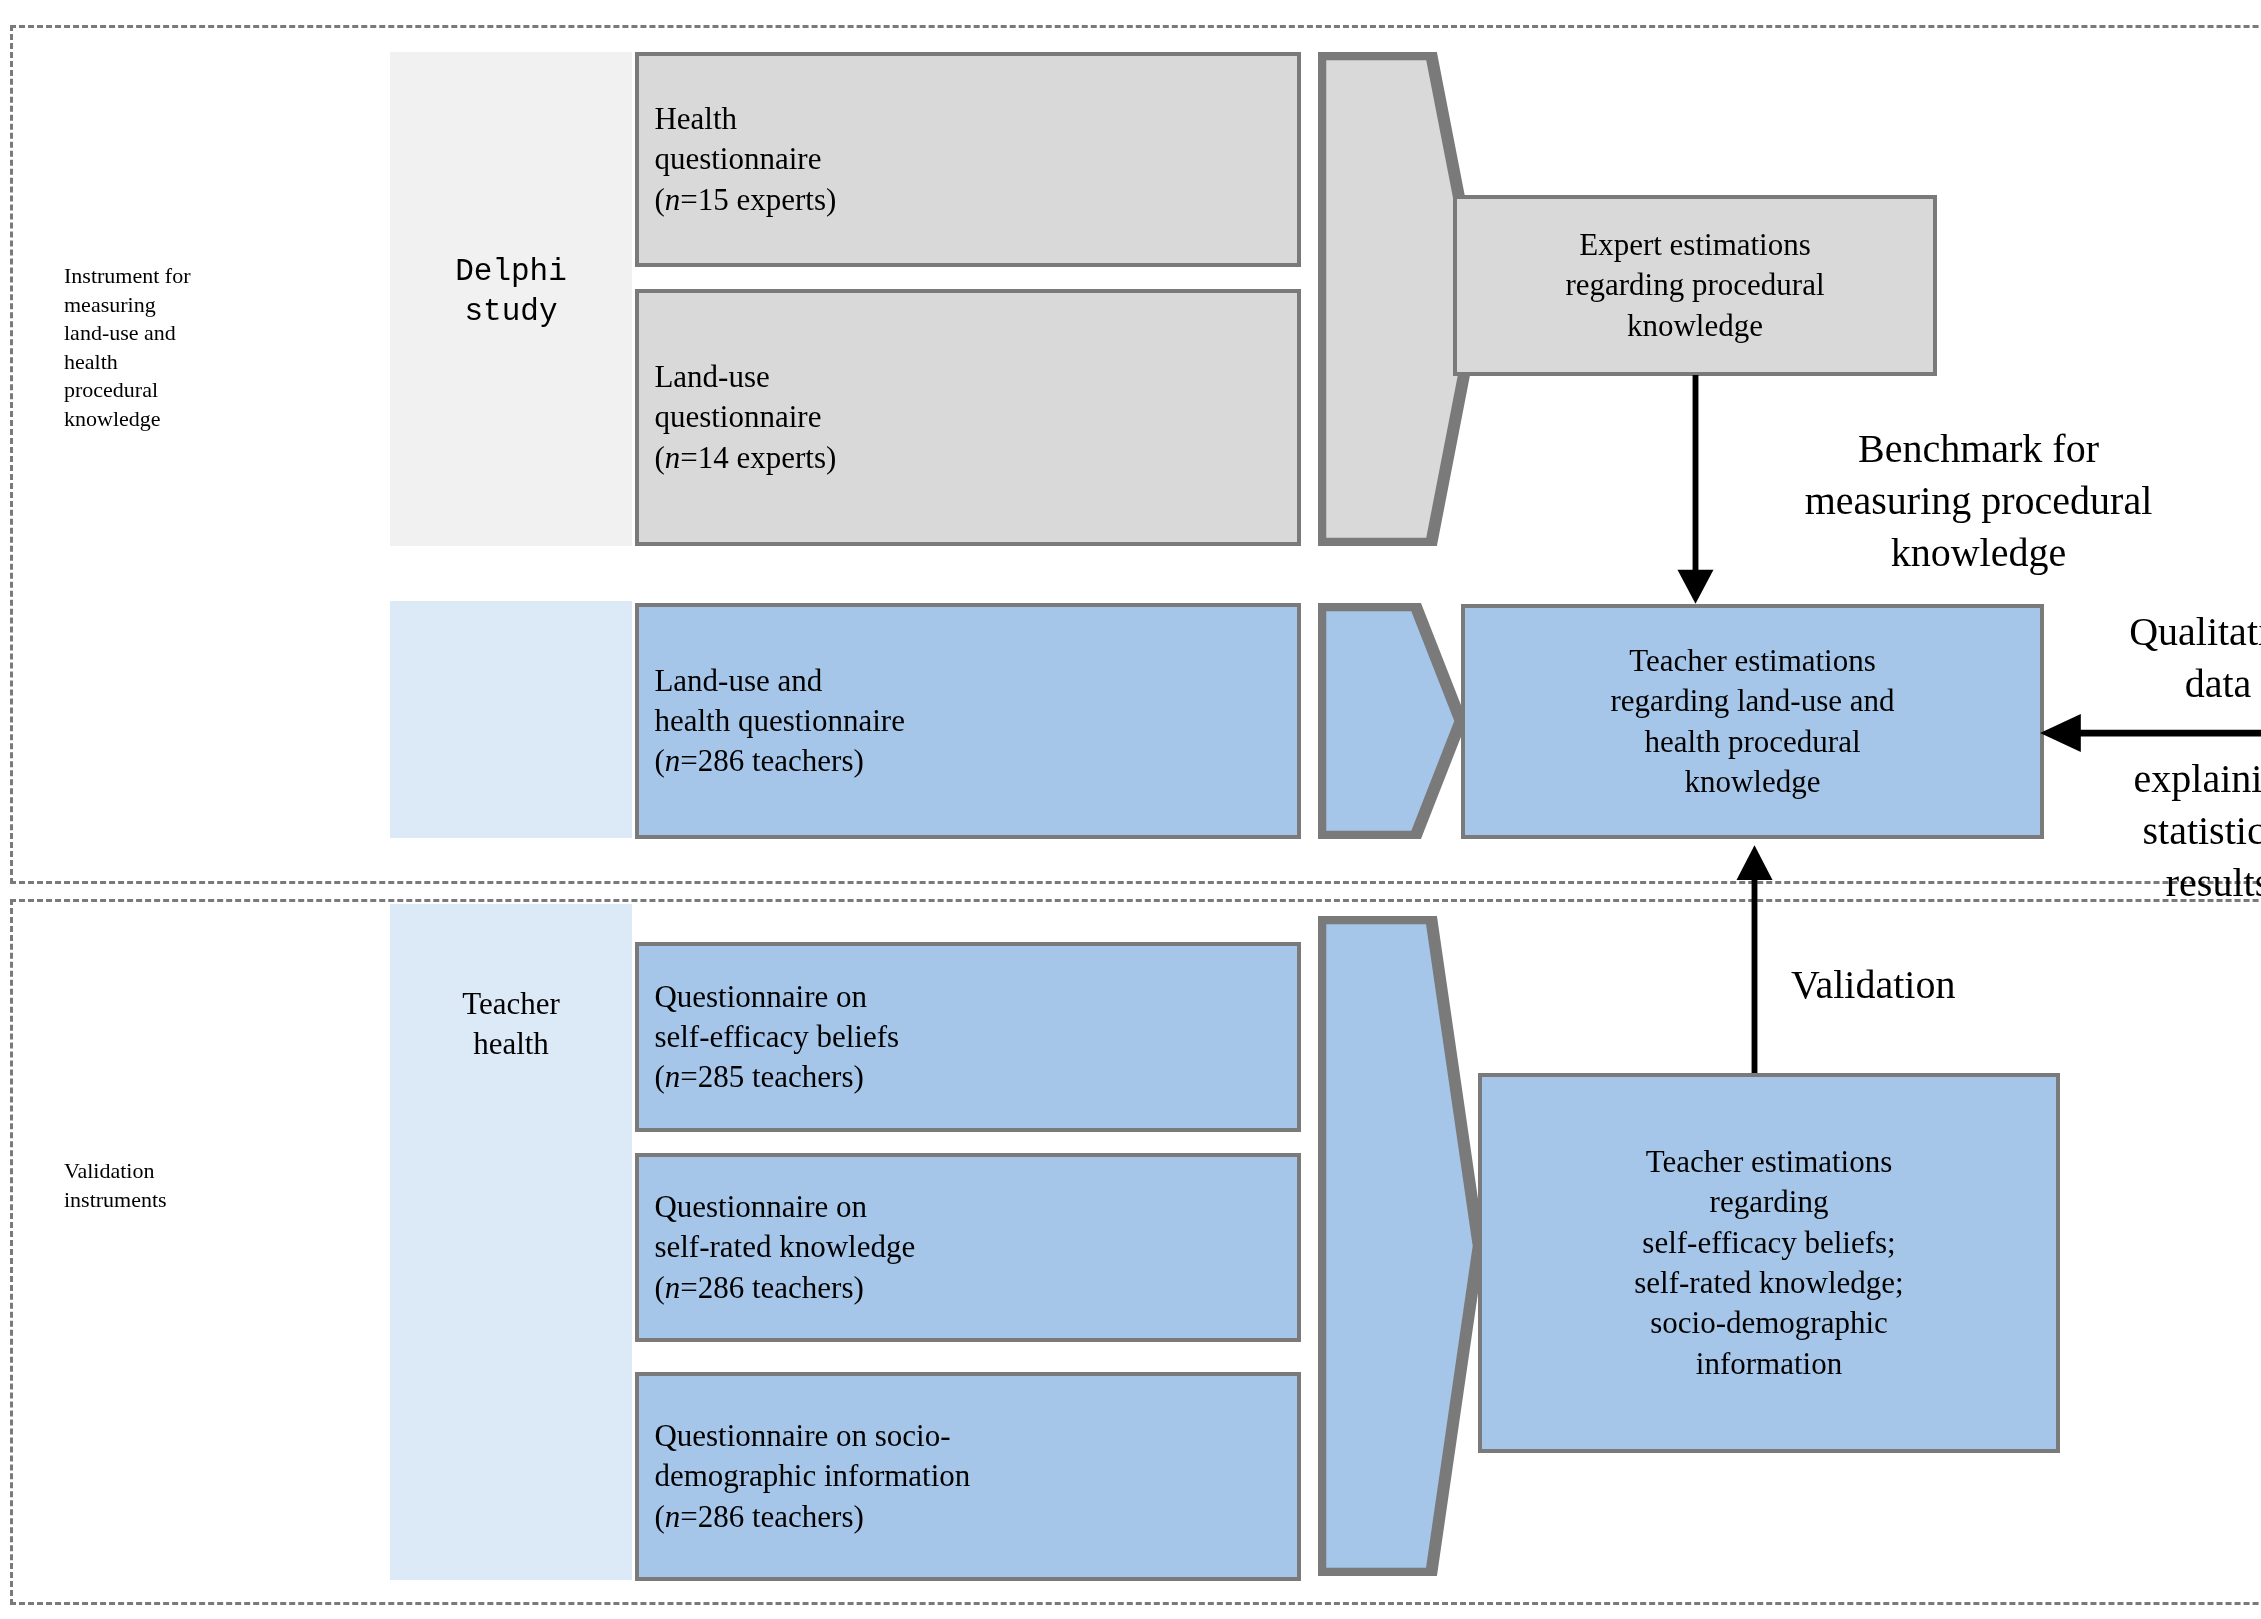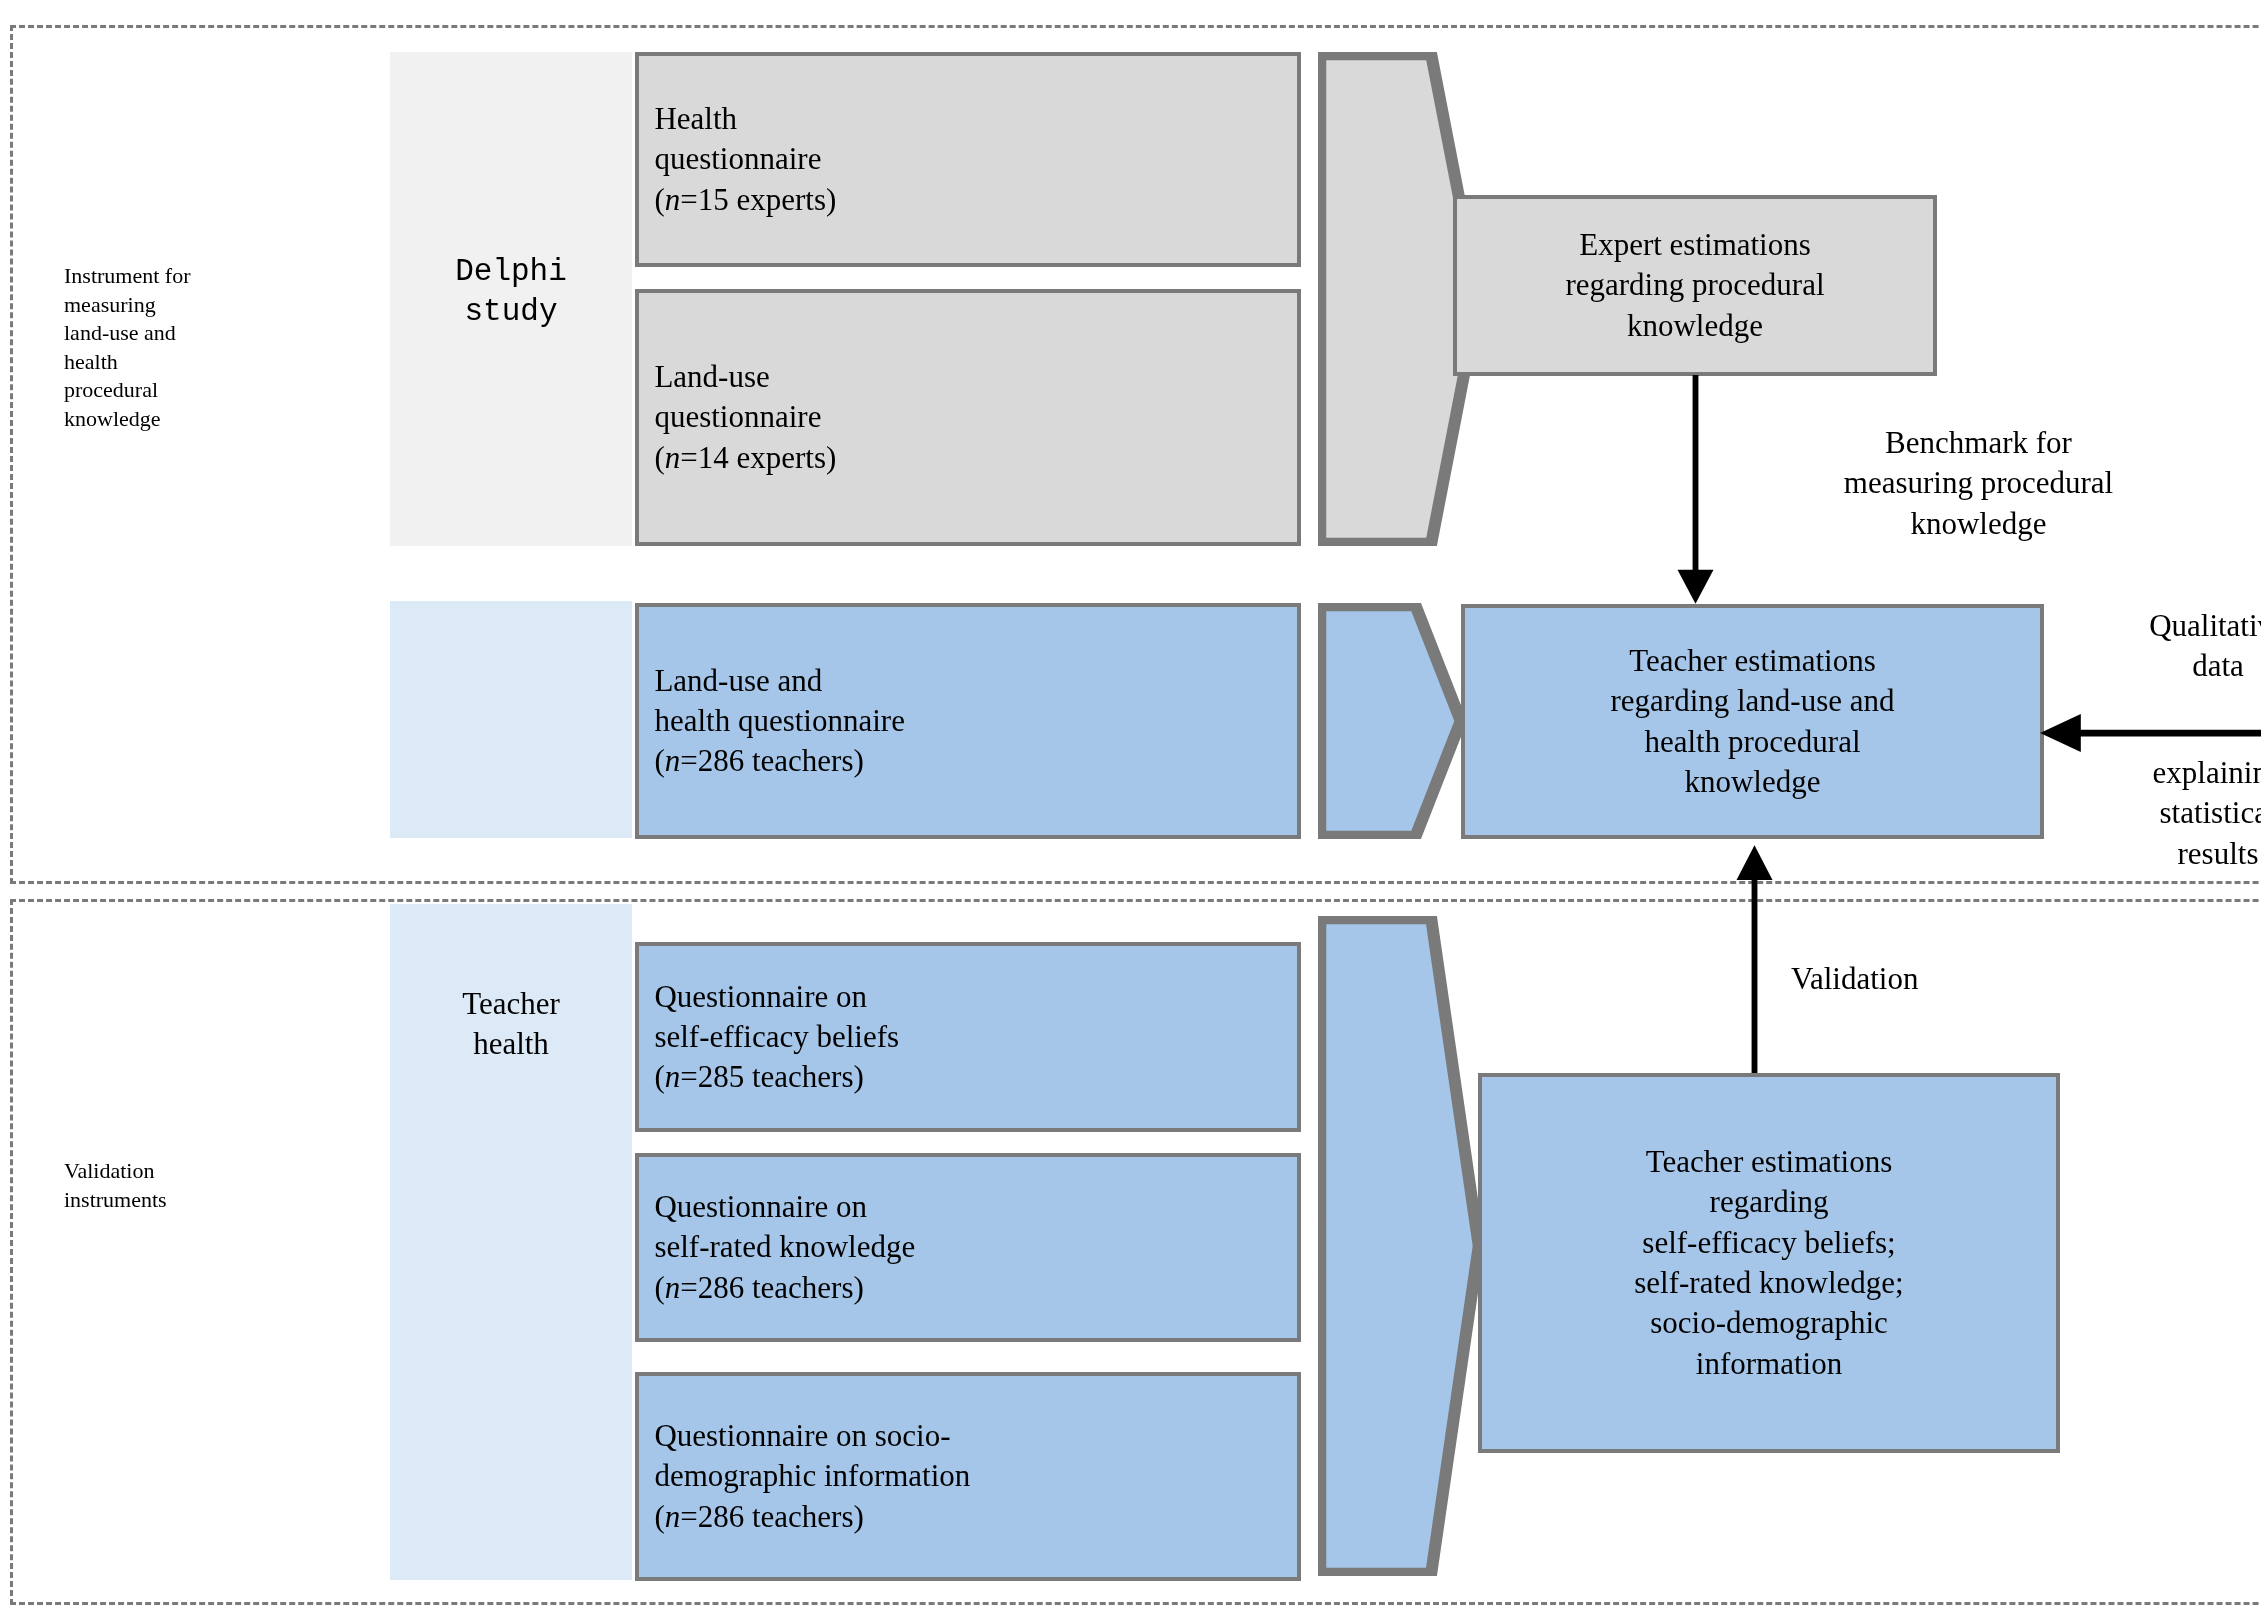--- a/index.html
+++ b/index.html
@@ -69,21 +69,21 @@
   .chev{ position:absolute; }
   .chev svg{ display:block; width:100%; height:100%; }
 
   
   .conn{ position:absolute; }
   .conn svg{ display:block; width:100%; height:100%; }
 
   
   .edge-label{
     position:absolute;
-    font-size:31px;
+    font-size:40px;
     line-height:1.30;
     white-space:pre-line;
     text-align:center;
   }
 </style>
 </head>
 <body>
 
 <div id="stage">
 

